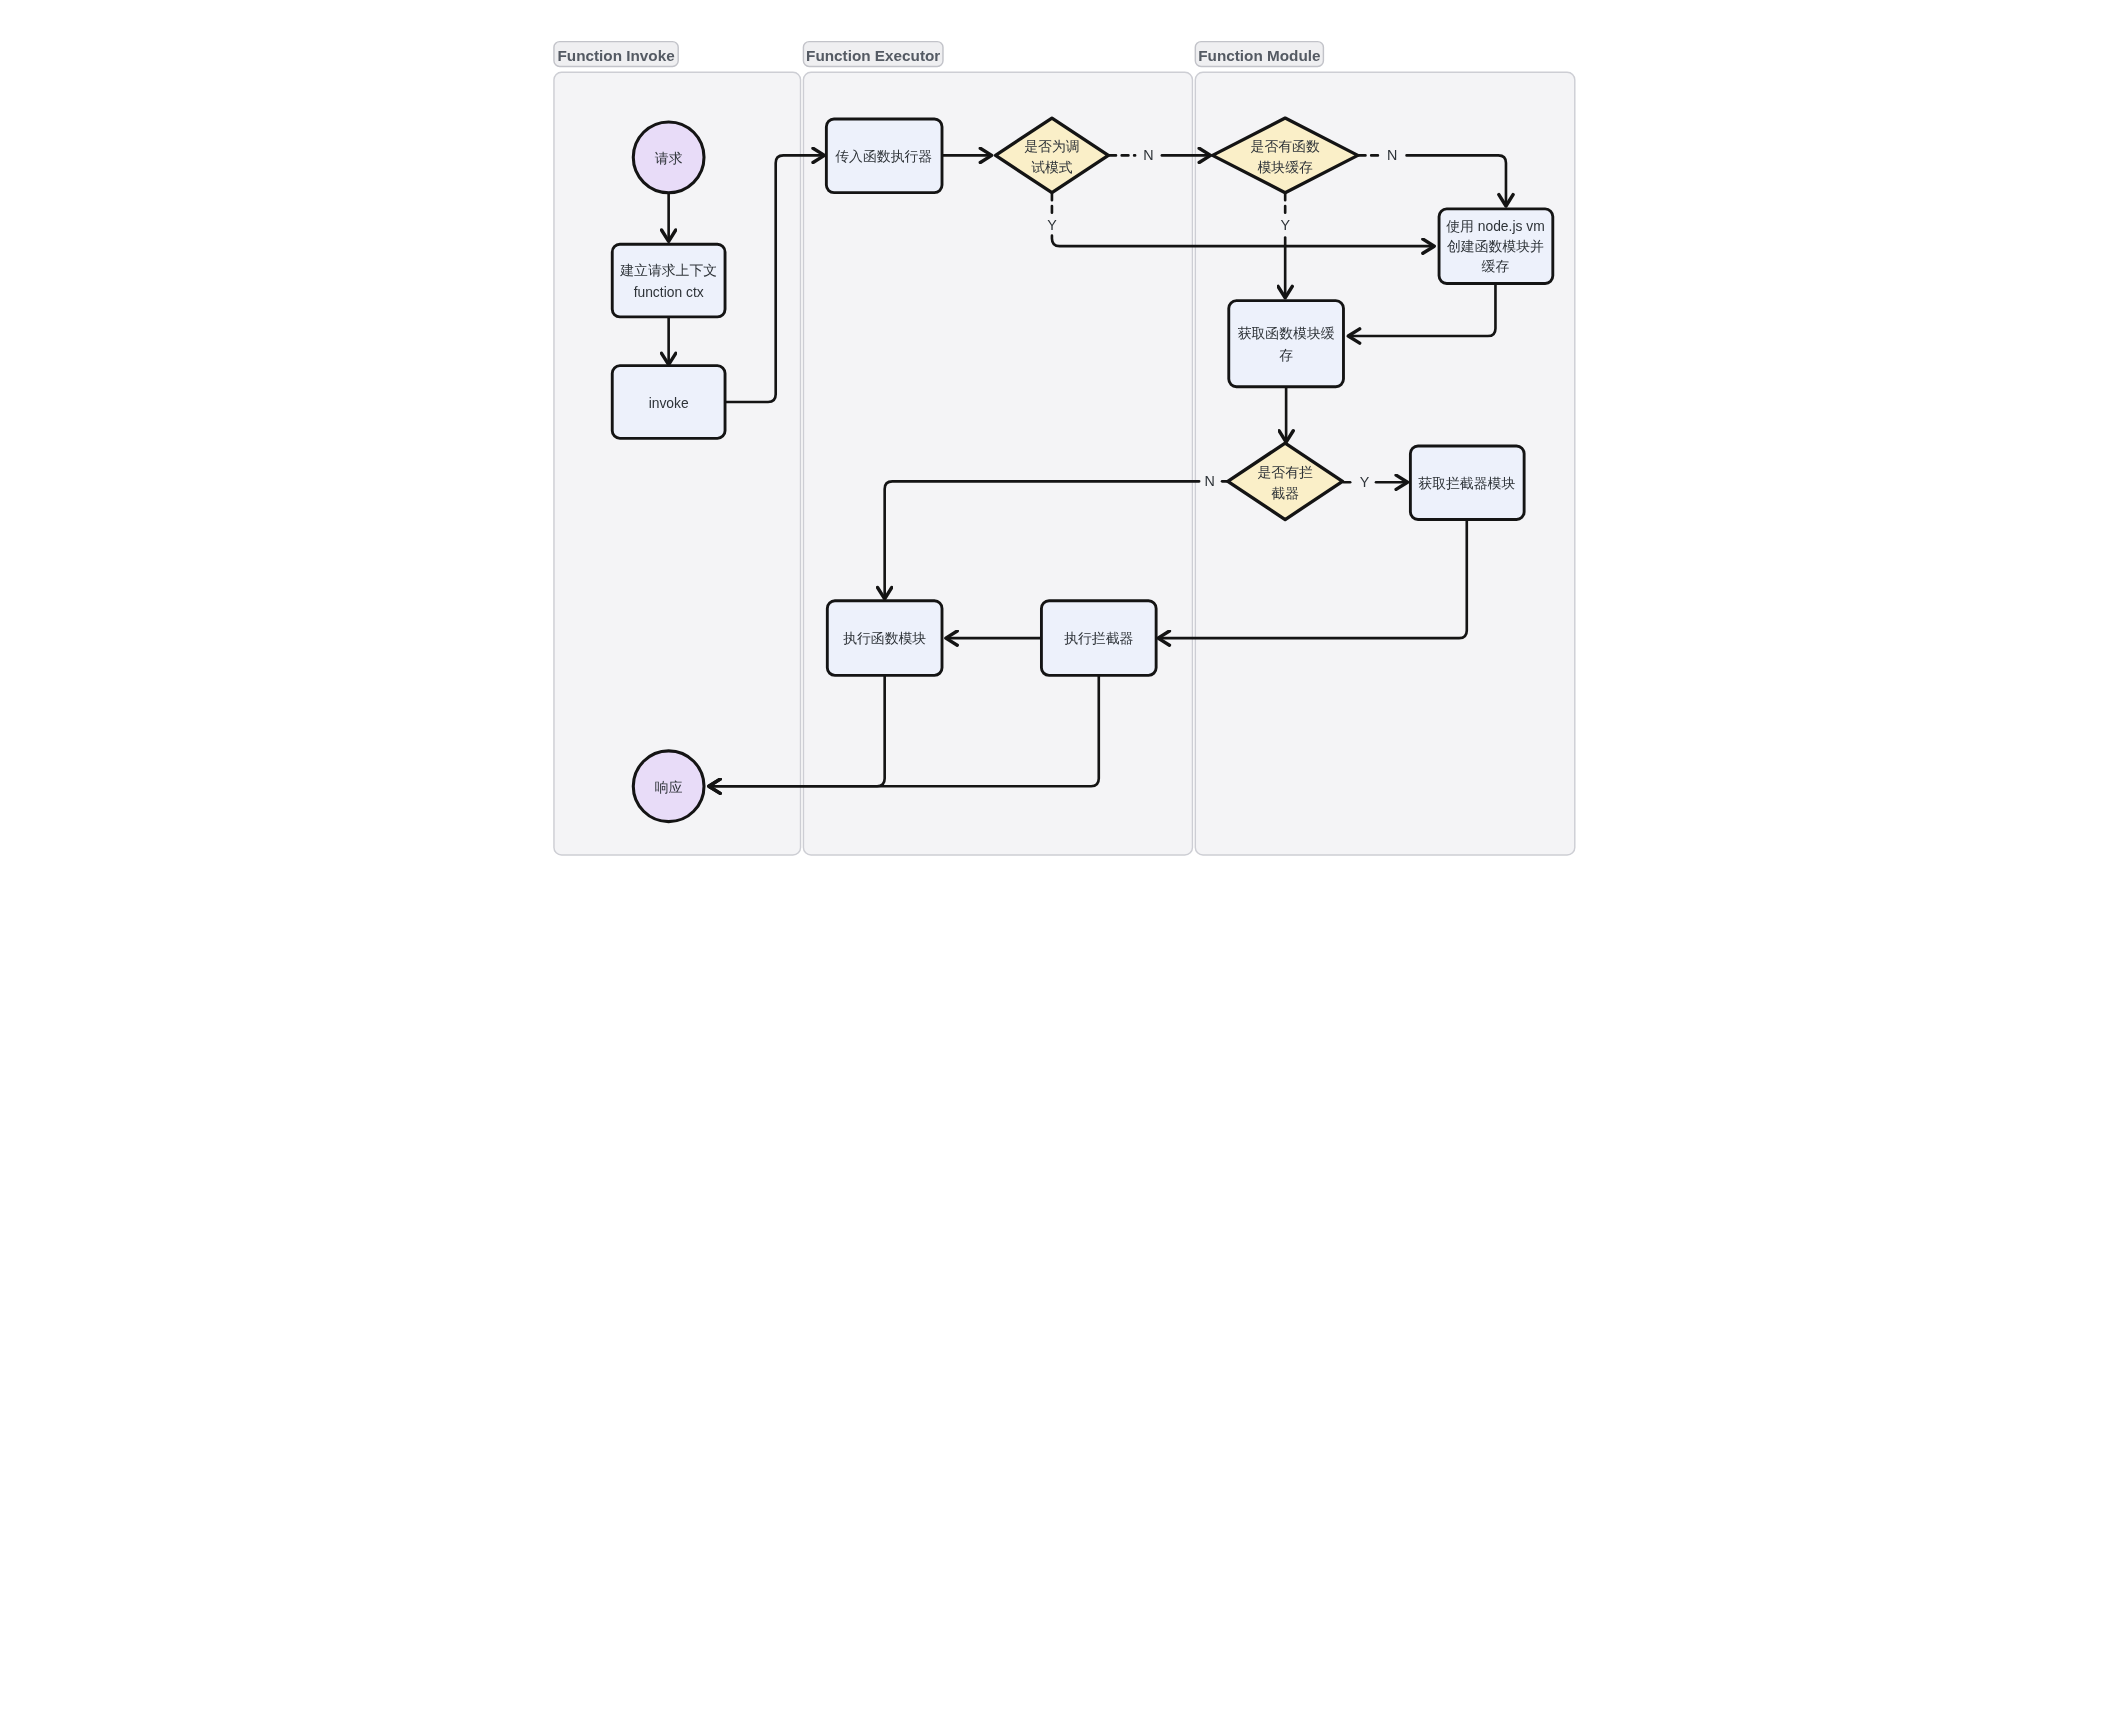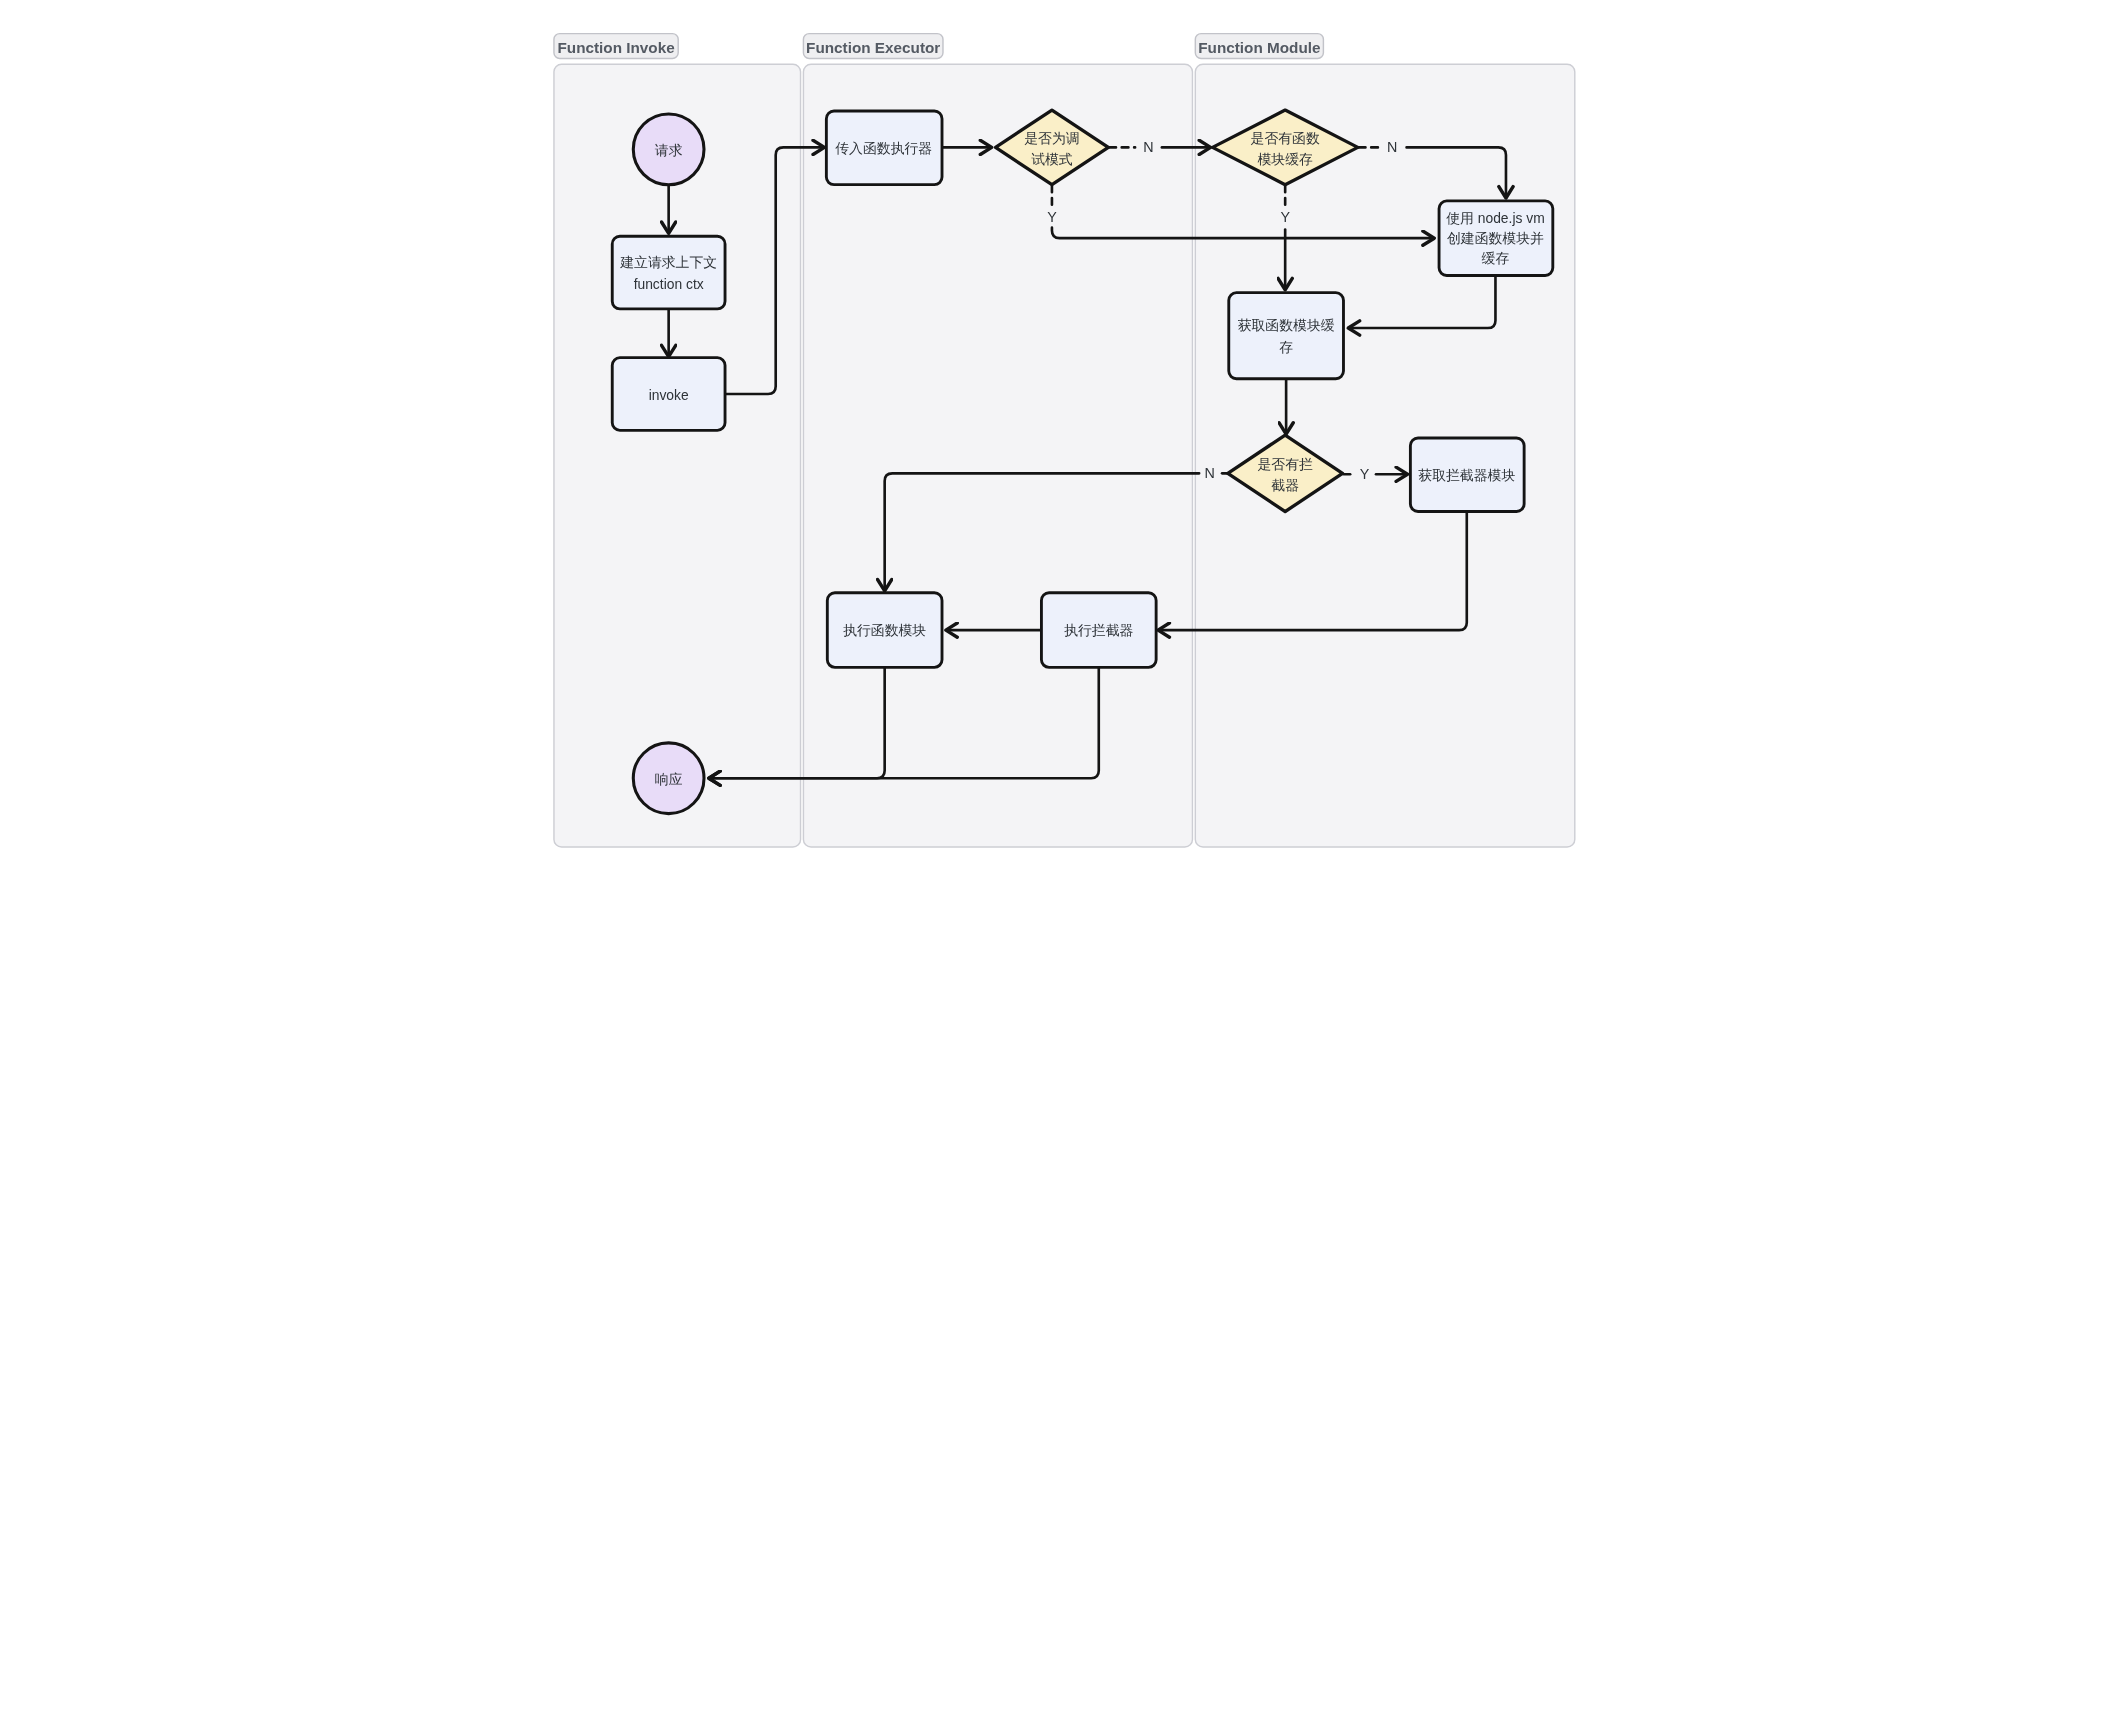--- a/index.html
+++ b/index.html
@@ -9,21 +9,21 @@
     --badge-fill:#efeff1;
     --badge-border:#c2c3c9;
     --badge-text:#545a63;
     --box-fill:#edf1fb;
     --diamond-fill:#faefc8;
     --circle-fill:#e8dcf8;
     --stroke:#141414;
     --node-text:#2e3338;
   }
   html,body{margin:0;padding:0;background:var(--bg);}
-  .page{width:1061px;margin:4px auto;font-family:"Liberation Sans","DejaVu Sans",sans-serif;}
+  .page{width:1061px;margin:12px auto;font-family:"Liberation Sans","DejaVu Sans",sans-serif;}
   svg{display:block;}
   .lane{fill:var(--lane-fill);stroke:var(--lane-border);stroke-width:1.5;}
   .badge-rect{fill:var(--badge-fill);stroke:var(--badge-border);stroke-width:1.5;}
   .badge-text{font-size:16px;font-weight:700;fill:var(--badge-text);text-anchor:middle;dominant-baseline:central;}
   .edge{fill:none;stroke:var(--stroke);stroke-width:2.75;stroke-linecap:round;}
   .edge.dash{stroke-dasharray:7 6;}
   .edge-label{font-size:15px;fill:var(--node-text);text-anchor:middle;dominant-baseline:central;}
   .node-box{fill:var(--box-fill);stroke:var(--stroke);stroke-width:3;}
   .node-diamond{fill:var(--diamond-fill);stroke:var(--stroke);stroke-width:3.5;stroke-linejoin:round;}
   .node-circle{fill:var(--circle-fill);stroke:var(--stroke);stroke-width:3.2;}

